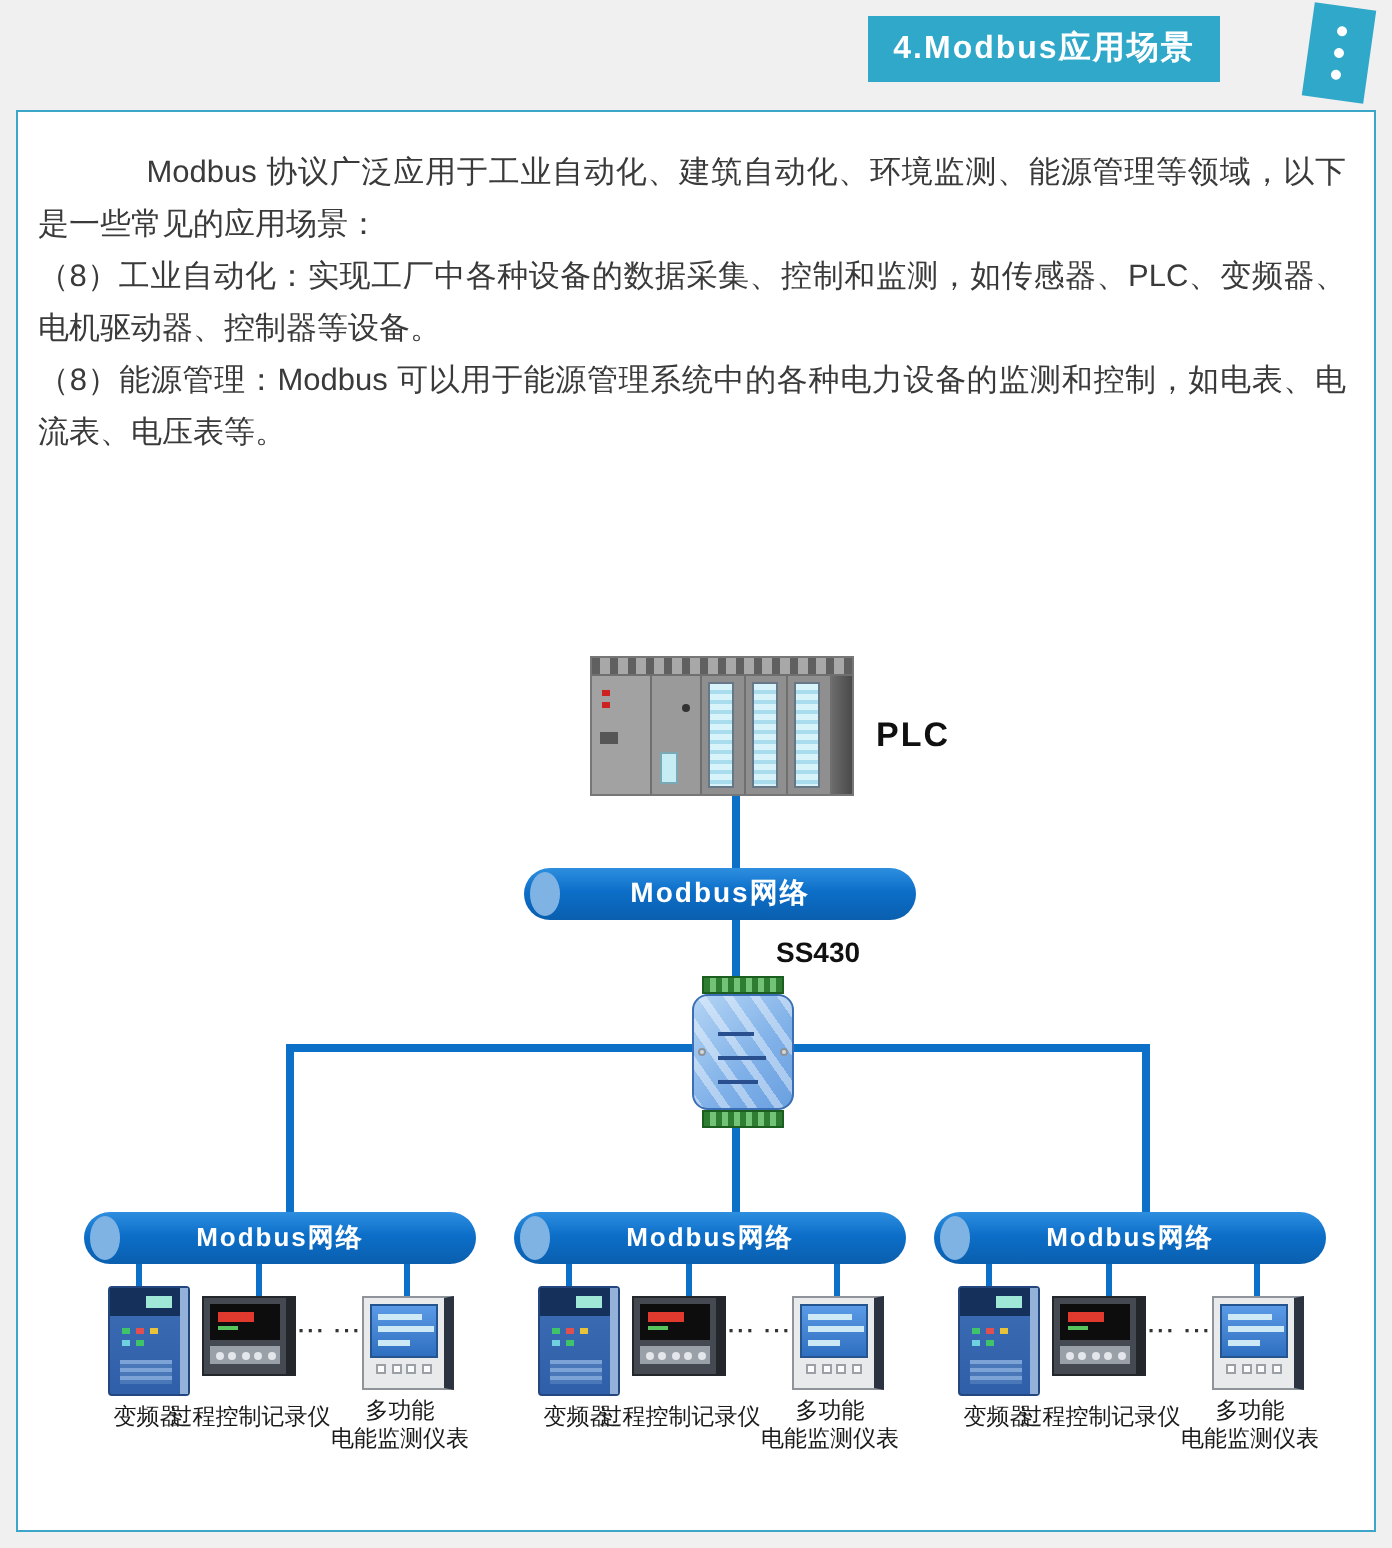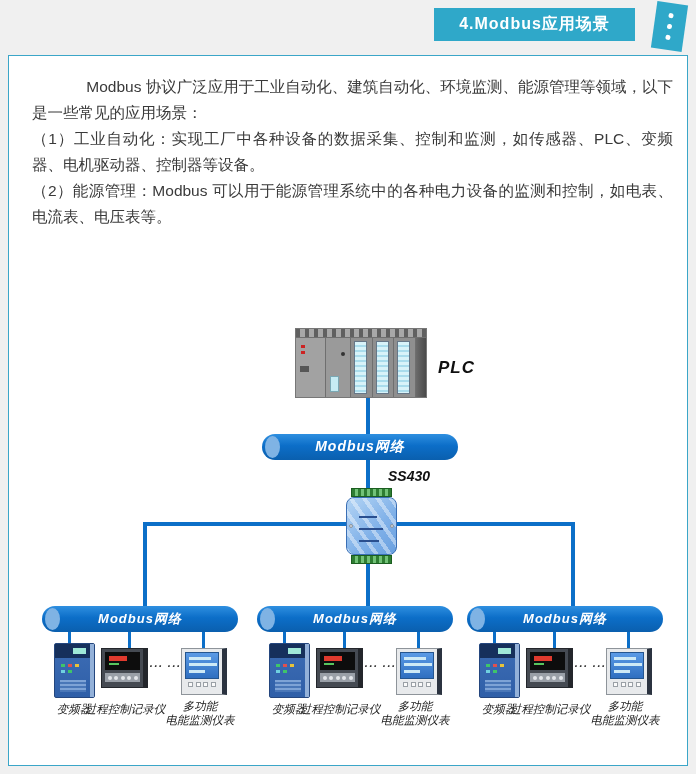--- a/index.html
+++ b/index.html
@@ -1,38 +1,38 @@
 <!DOCTYPE html>
 <html><head>
 <meta charset="utf-8">
 <style>
   * { margin:0; padding:0; box-sizing:border-box; }
   html,body { background:#e9e9e9; }
   .page { position:relative; width:696px; height:774px; background:#f0f0f0;
           font-family:"Liberation Sans", sans-serif; overflow:hidden; }
 
   
-  .tab { position:absolute; top:8px; left:434px; width:201px; height:33px;
+  .tab { position:absolute; top:8px; left:434px; width:176px; height:33px;
          background:#2fa8c9; color:#fff; display:flex; align-items:center; justify-content:center;
          font-size:16px; font-weight:bold; letter-spacing:1px; }
   .badge { position:absolute; top:3px; left:654px; width:31px; height:47px; background:#2fa8c9;
            transform:rotate(8deg); display:flex; flex-direction:column; align-items:center;
            justify-content:center; gap:6px; }
   .badge .dot { width:5px; height:5px; border-radius:50%; background:#fff; }
 
   
   .content { position:absolute; left:8px; top:55px; width:680px; height:711px;
              background:#fff; border:1.5px solid #3ba6c8; }
 
-  .article { padding:18px 14px 0 23px; }
+  .article { padding:18px 14px 0 10px; }
   .article p { font-size:15.5px; line-height:26px; color:#3a3a3a; text-align:justify; }
   .article p.indent { text-indent:3.5em; }
 
   
-  .diagram { position:absolute; left:0; top:266px; width:540px; height:442px;font-style:italic; }
+  .diagram { position:absolute; left:0; top:266px; width:540px; height:442px; }
   .abs { position:absolute; }
   .line { position:absolute; background:#0c6fc8; }
 
   .pipe { position:absolute; height:26px; border-radius:13px;
           background:linear-gradient(180deg,#2e8fe0 0%,#0c6ec8 45%,#0a5fae 100%);
           display:flex; align-items:center; justify-content:center; }
   .pipe .cap { position:absolute; left:3px; top:2px; width:15px; height:22px;
                border-radius:50%; background:#7fb3e4; }
   .pipe .lbl { color:#fff; font-weight:bold; font-size:13px; letter-spacing:1px; z-index:1; }
   .pipe.main .lbl { font-size:14px; }
@@ -113,22 +113,22 @@
   <div class="badge">
     <span class="dot"></span>
     <span class="dot"></span>
     <span class="dot"></span>
   </div>
 
   <div class="content">
 
     <div class="article">
       <p class="indent">Modbus 协议广泛应用于工业自动化、建筑自动化、环境监测、能源管理等领域，以下是一些常见的应用场景：</p>
-      <p>（1）工业自动化：实现工厂中各种设备的数据采集、控制和监测，如传感器、PLC、变频器、电机驱动器、控制器等设备。</p>
-      <p>（2）能源管理：Modbus 可以用于能源管理系统中的各种电力设备的监测和控制，如电表、电流表、电压表等。</p>
+      <p>（8）工业自动化：实现工厂中各种设备的数据采集、控制和监测，如传感器、PLC、变频器、电机驱动器、控制器等设备。</p>
+      <p>（8）能源管理：Modbus 可以用于能源管理系统中的各种电力设备的监测和控制，如电表、电流表、电压表等。</p>
     </div>
 
     <div class="diagram">
 
       <div class="line" style="left:357px; top:73px; width:4px; height:41px;"></div>
       <div class="line" style="left:357px; top:137px; width:4px; height:31px;"></div>
       <div class="line" style="left:136px; top:200px; width:430px; height:4px;"></div>
       <div class="line" style="left:134px; top:200px; width:4px; height:86px;"></div>
       <div class="line" style="left:562px; top:200px; width:4px; height:86px;"></div>
       <div class="line" style="left:357px; top:240px; width:4px; height:46px;"></div>

